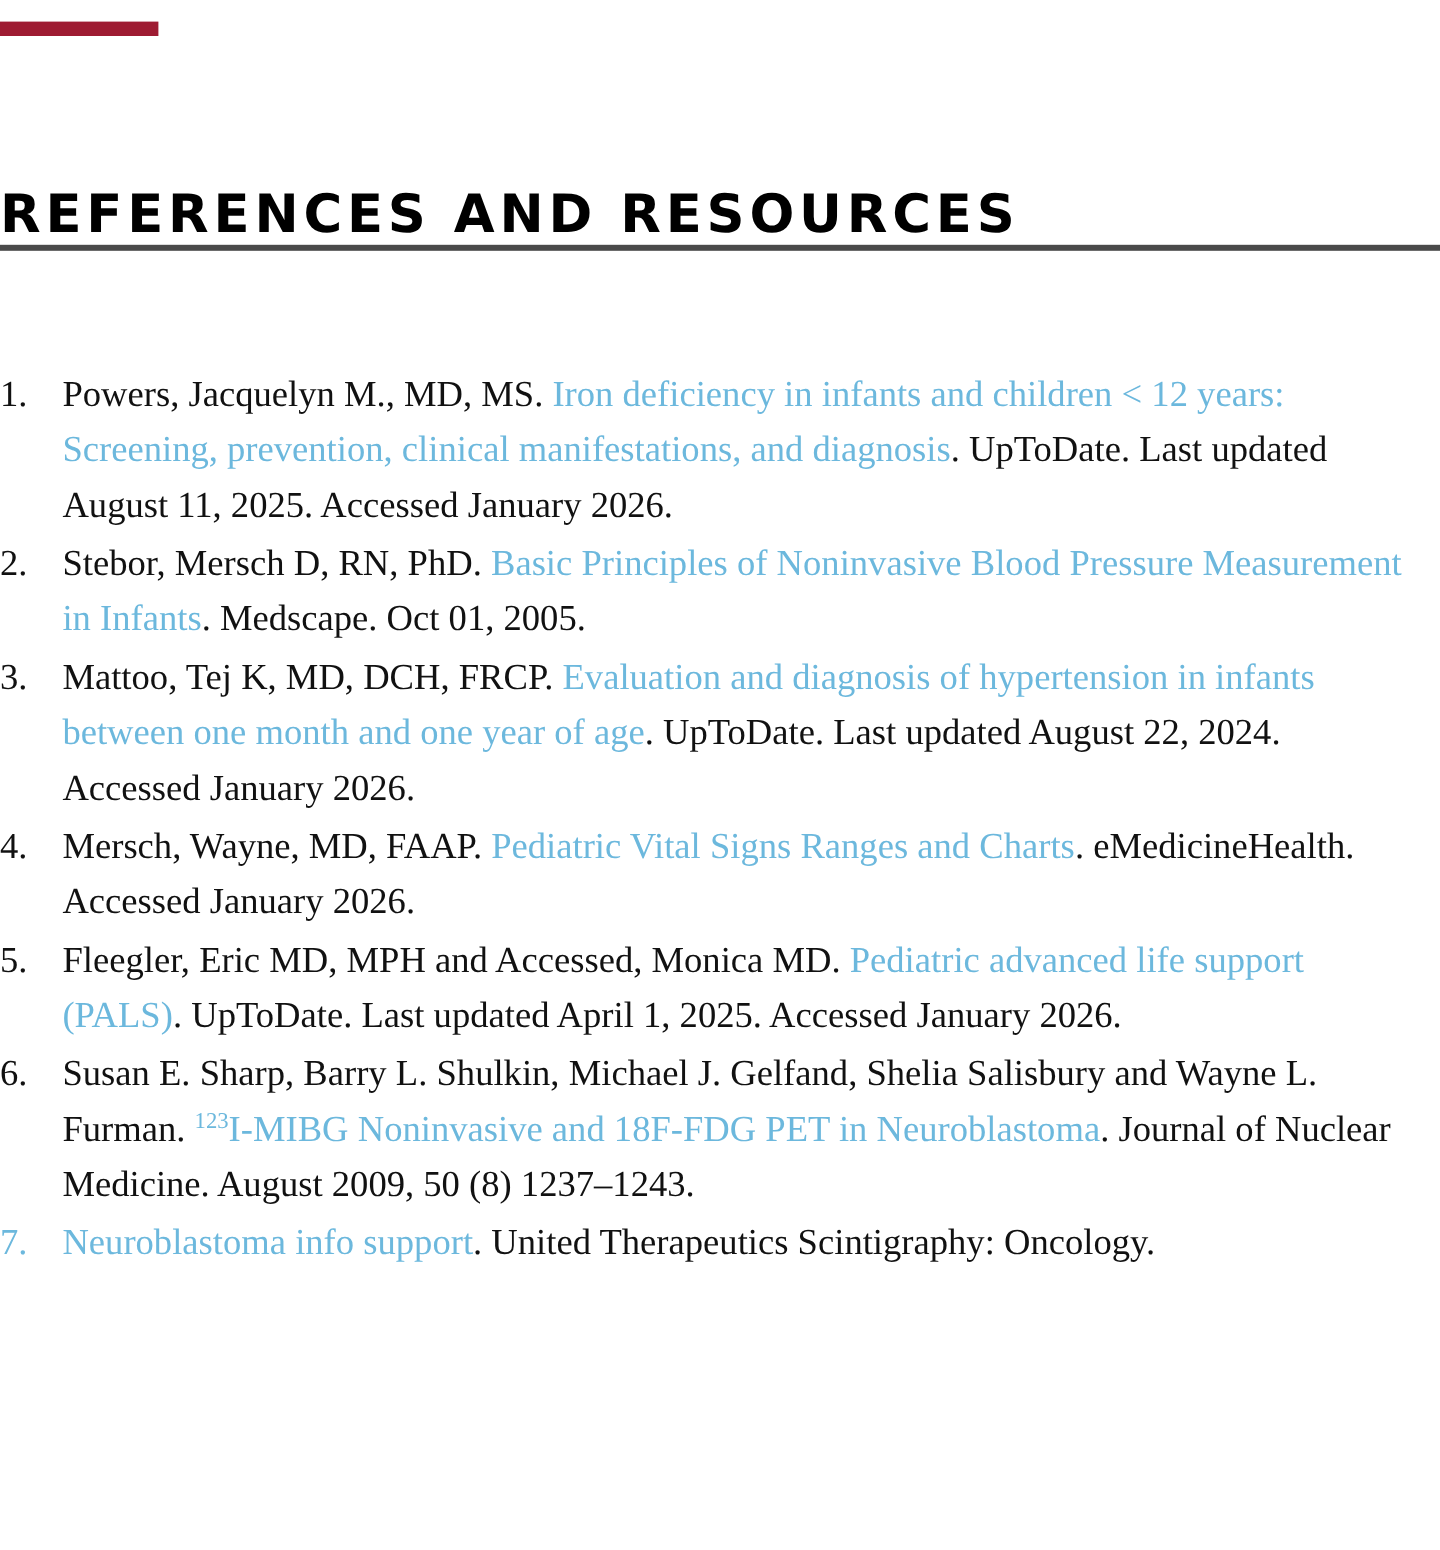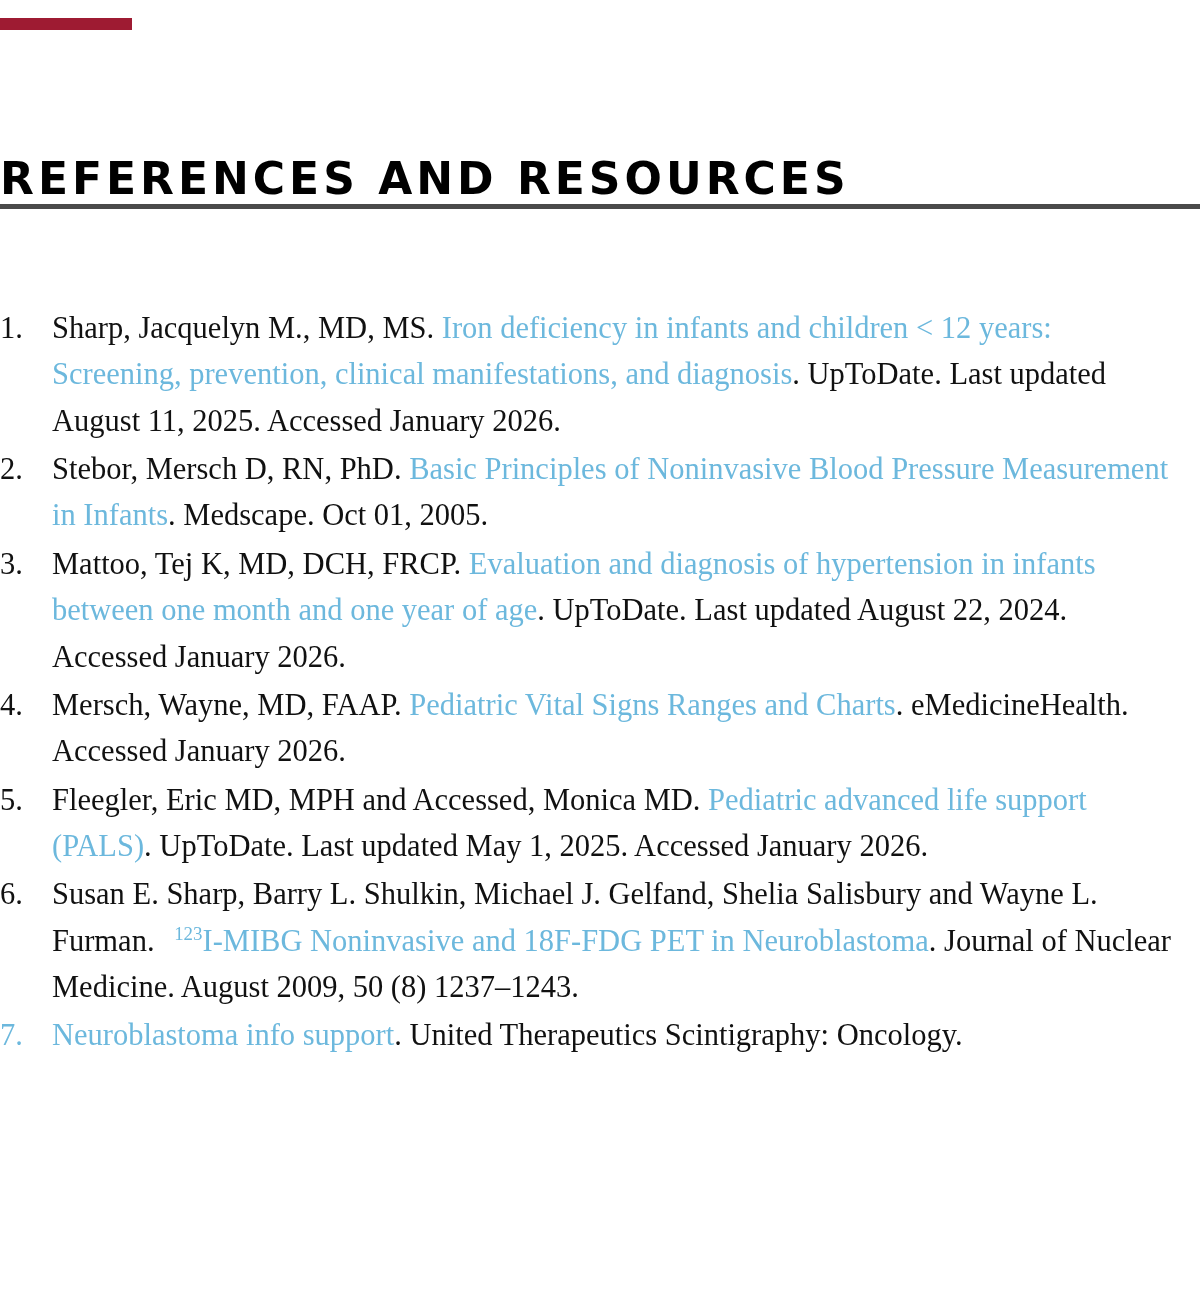--- a/index.html
+++ b/index.html
@@ -79,37 +79,36 @@
   .ref-item.link-num .ref-num {
     color: #6cb8dd;
   }
   .lk {
     color: #6cb8dd;
   }
   .sup {
     font-size: 0.62em;
     vertical-align: super;
     line-height: 0;
-    margin-left: 12px;
   }
 </style>
 </head>
 <body>
 
 <div class="page">
 
   <div class="accent-bar"></div>
 
   <h1 class="title">REFERENCES AND RESOURCES</h1>
 
   <div class="rule"></div>
 
   <ol class="ref-list" id="ref-list">
-      <li class="ref-item"><span class="ref-num">1.</span><span>Sharp, Jacquelyn M., MD, MS. </span><span class="lk">Iron deficiency in infants and children &lt; 12 years: Screening, prevention, clinical manifestations, and diagnosis</span><span>. UpToDate. Last updated August 11, 2025. Accessed January 2026.</span></li>
+      <li class="ref-item"><span class="ref-num">1.</span><span>Powers, Jacquelyn M., MD, MS. </span><span class="lk">Iron deficiency in infants and children &lt; 12 years: Screening, prevention, clinical manifestations, and diagnosis</span><span>. UpToDate. Last updated August 11, 2025. Accessed January 2026.</span></li>
       <li class="ref-item"><span class="ref-num">2.</span><span>Stebor, Mersch D, RN, PhD. </span><span class="lk">Basic Principles of Noninvasive Blood Pressure Measurement in Infants</span><span>. Medscape. Oct 01, 2005.</span></li>
       <li class="ref-item"><span class="ref-num">3.</span><span>Mattoo, Tej K, MD, DCH, FRCP. </span><span class="lk">Evaluation and diagnosis of hypertension in infants between one month and one year of age</span><span>. UpToDate. Last updated August 22, 2024. Accessed January 2026.</span></li>
       <li class="ref-item"><span class="ref-num">4.</span><span>Mersch, Wayne, MD, FAAP. </span><span class="lk">Pediatric Vital Signs Ranges and Charts</span><span>. eMedicineHealth. Accessed January 2026.</span></li>
-      <li class="ref-item"><span class="ref-num">5.</span><span>Fleegler, Eric MD, MPH and Accessed, Monica MD. </span><span class="lk">Pediatric advanced life support (PALS)</span><span>. UpToDate. Last updated May 1, 2025. Accessed January 2026.</span></li>
+      <li class="ref-item"><span class="ref-num">5.</span><span>Fleegler, Eric MD, MPH and Accessed, Monica MD. </span><span class="lk">Pediatric advanced life support (PALS)</span><span>. UpToDate. Last updated April 1, 2025. Accessed January 2026.</span></li>
       <li class="ref-item"><span class="ref-num">6.</span><span>Susan E. Sharp, Barry L. Shulkin, Michael J. Gelfand, Shelia Salisbury and Wayne L. Furman. </span><span class="lk sup">123</span><span class="lk">I-MIBG Noninvasive and 18F-FDG PET in Neuroblastoma</span><span>. Journal of Nuclear Medicine. August 2009, 50 (8) 1237–1243.</span></li>
       <li class="ref-item link-num"><span class="ref-num">7.</span><span class="lk">Neuroblastoma info support</span><span>. United Therapeutics Scintigraphy: Oncology.</span></li>
     </ol>
 
 </div>
 
 </body></html>

